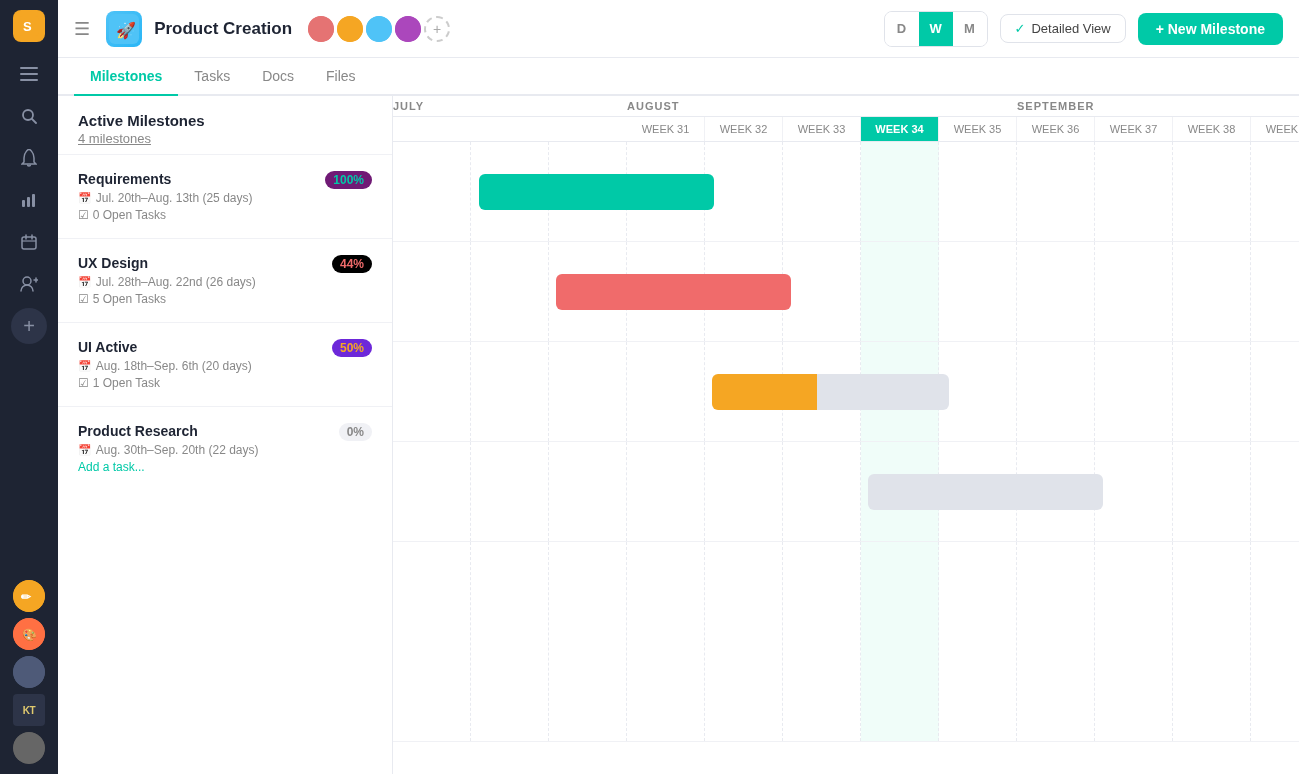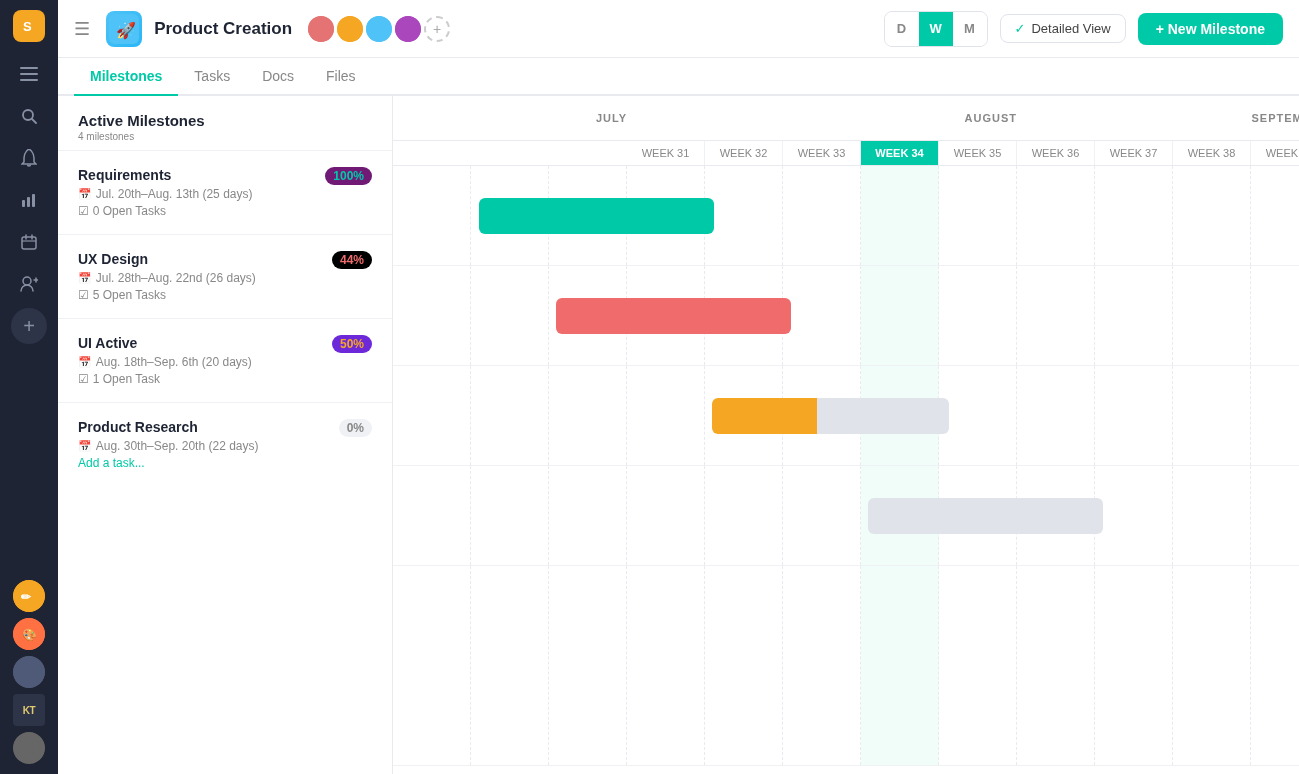--- a/index.html
+++ b/index.html
@@ -145,23 +145,24 @@
     }
     .left-panel-header {
       padding: 16px 20px 8px;
     }
     .active-milestones-title {
       font-size: 15px;
       font-weight: 700;
       color: #1e2433;
     }
     .milestones-count {
-      font-size: 10px;
+      font-size: 13px;
       color: #888;
       margin-top: 2px;
+      text-decoration: underline;
     }
     .milestone-item {
       padding: 16px 20px;
       border-top: 1px solid #f0f1f5;
       position: relative;
     }
     .milestone-name {
       font-size: 14px;
       font-weight: 600;
       color: #1e2433;
@@ -211,26 +212,26 @@
       position: sticky;
       top: 0;
       background: white;
       z-index: 10;
     }
     .gantt-month-group {
       display: flex;
       flex-direction: column;
     }
     .gantt-month-label {
-      text-align: right;
+      text-align: left;
       font-size: 11px;
       font-weight: 700;
       color: #888;
       letter-spacing: 1px;
-      padding: 16px 0;
+      padding: 4px 0;
       border-bottom: 1px solid #e8eaf0;
     }
     .gantt-weeks {
       display: flex;
     }
     .gantt-week {
       width: 78px;
       flex-shrink: 0;
       text-align: center;
       font-size: 11px;

